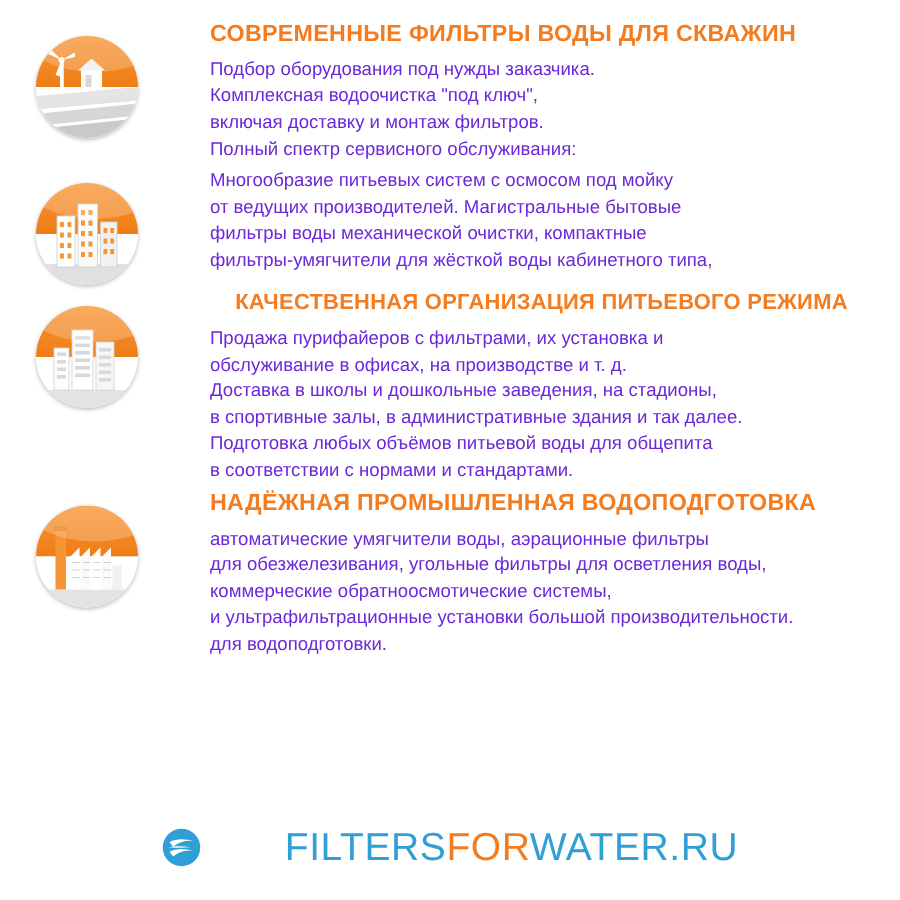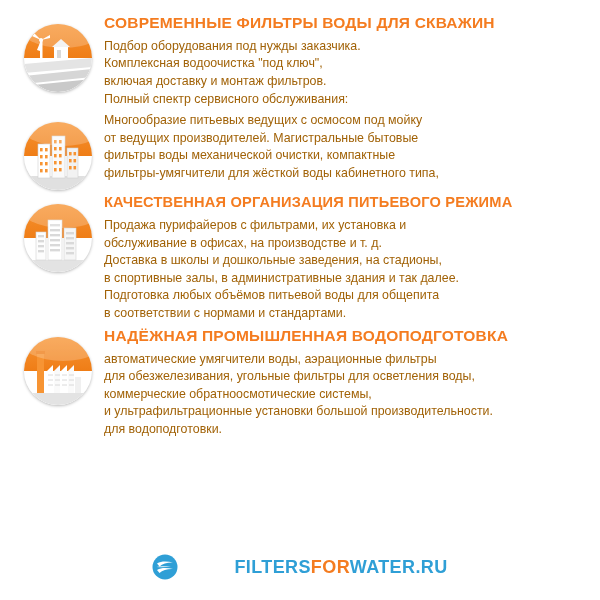--- a/index.html
+++ b/index.html
@@ -28,35 +28,37 @@
   .icon-col {
     width: 92px;
     flex: 0 0 92px;
     display: flex;
     justify-content: center;
     padding-top: 10px;
   }
   .text-col {
     flex: 1 1 auto;
     padding-right: 6px;
+    margin-left: 36px;
   }
   .sec-title {
     color: #f47c20;
     font-weight: bold;
     font-size: 15.5px;
     letter-spacing: 0.2px;
     line-height: 1.15;
     margin: 0 0 6px 0;
     white-space: nowrap;
   }
   .sec-title.small {
     font-size: 14.6px;
+    text-align: center;
   }
   .sec-body {
-    color: #a16207;
+    color: #6d28d9;
     font-size: 12.4px;
     line-height: 1.42;
     margin: 0;
   }
   .sec-body div {
     white-space: nowrap;
   }
 
   
   .badge {
@@ -96,22 +98,22 @@
     display: flex;
     align-items: center;
     justify-content: center;
     gap: 8px;
   }
   .logo-mark {
     width: 26px;
     height: 26px;
   }
   .logo-text {
-    font-size: 18px;
-    font-weight: bold;
+    font-size: 26px;
+    font-weight: normal;
     letter-spacing: 0.4px;
     color: #2f9fd6;
     margin-left: 48px;
   }
   .logo-text .orange { color: #f47c20; }
 </style>
 </head>
 <body>
 
 <div class="page">
@@ -201,21 +203,21 @@
               <rect x="45" y="44" width="2.6" height="3.4"></rect>
                 <rect x="49.5" y="44" width="2.6" height="3.4"></rect>
             </g>
           </g>
         </svg>
         <div class="gloss"></div>
       </div>
     </div>
     <div class="text-col">
       <div class="sec-body">
-        <div>Многообразие питьевых ведущих с осмосом под мойку</div>
+        <div>Многообразие питьевых систем с осмосом под мойку</div>
         <div>от ведущих производителей. Магистральные бытовые</div>
         <div>фильтры воды механической очистки, компактные</div>
         <div>фильтры-умягчители для жёсткой воды кабинетного типа,</div>
       </div>
     </div>
   </div>
 
   <div class="section">
     <div class="icon-col">
       <div class="badge">

